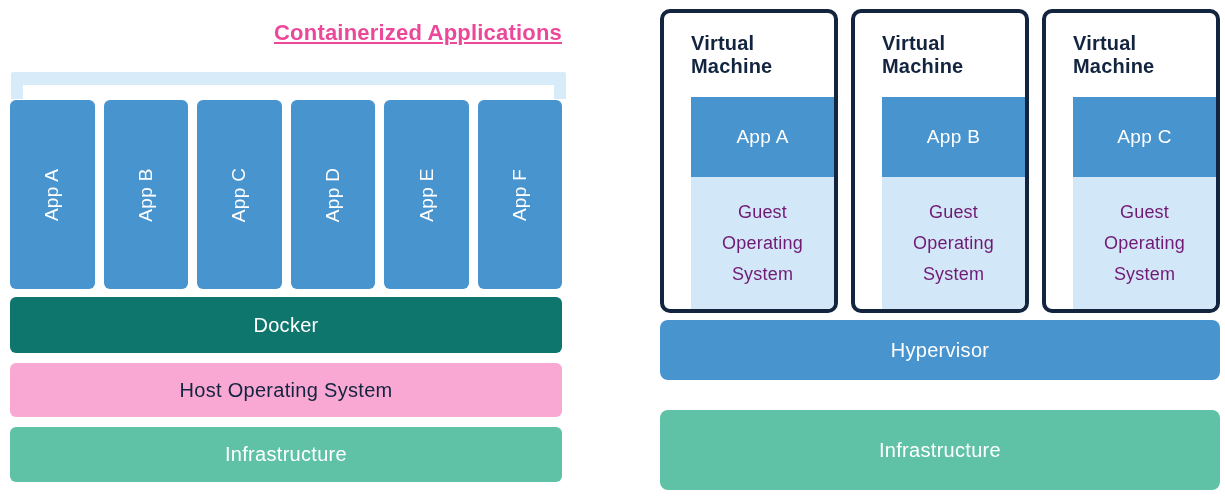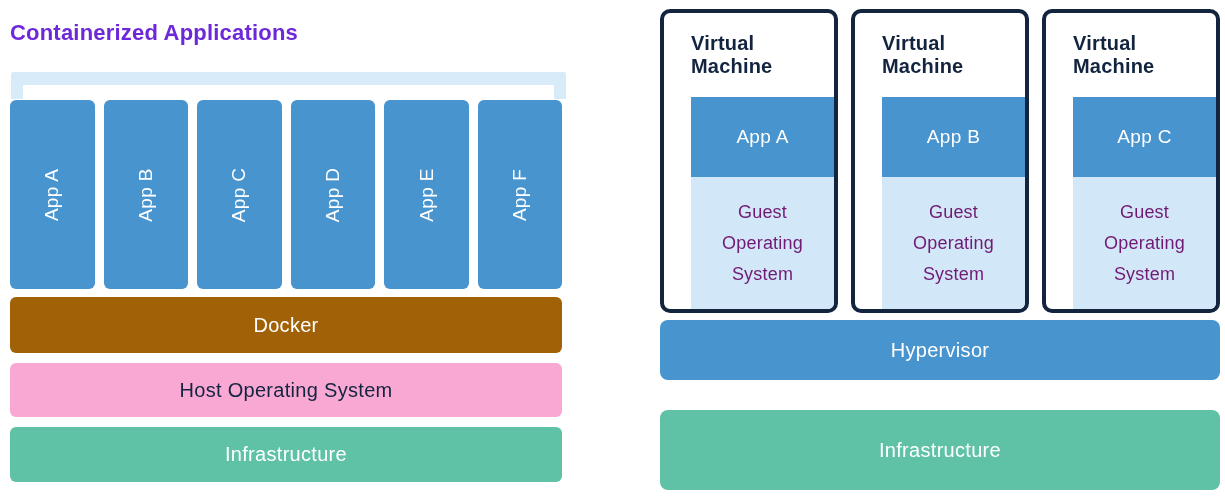--- a/index.html
+++ b/index.html
@@ -11,24 +11,25 @@
   .canvas {
     position: relative;
     width: 1225px; height: 501px;
     background: #ffffff;
     overflow: hidden;
   }
 
   
   .left-title {
     position: absolute; left: 10px; top: 20px; width: 552px;
-    text-align: left;
+    text-align: right;
     font-size: 22px; font-weight: bold;
-    color: #6d28d9;
+    color: #ec4899;
     letter-spacing: 0.2px;
+    text-decoration: underline;
   }
   .bracket {
     position: absolute; left: 11px; top: 72px;
     width: 555px; height: 27px;
     border-top: 13px solid #D8EBF9;
     border-left: 12px solid #D8EBF9;
     border-right: 12px solid #D8EBF9;
     border-radius: 3px 3px 0 0;
   }
   .apps-row {
@@ -49,21 +50,21 @@
     font-size: 19px;
     letter-spacing: 0.3px;
   }
   .bar {
     position: absolute; left: 10px; width: 552px;
     border-radius: 6px;
     display: flex; align-items: center; justify-content: center;
     font-size: 20px;
     letter-spacing: 0.3px;
   }
-  .bar-docker { top: 297px; height: 56px; background: #a16207; color: #ffffff; }
+  .bar-docker { top: 297px; height: 56px; background: #0f766e; color: #ffffff; }
   .bar-host   { top: 363px; height: 54px; background: #f9a8d4; color: #13243F; }
   .bar-infra-left { top: 427px; height: 55px; background: #5FC2A6; color: #ffffff; }
 
   
   .vm-row {
     position: absolute; left: 660px; top: 9px;
     width: 560px; height: 304px;
     display: flex; gap: 13px;
   }
   .vm-box {

